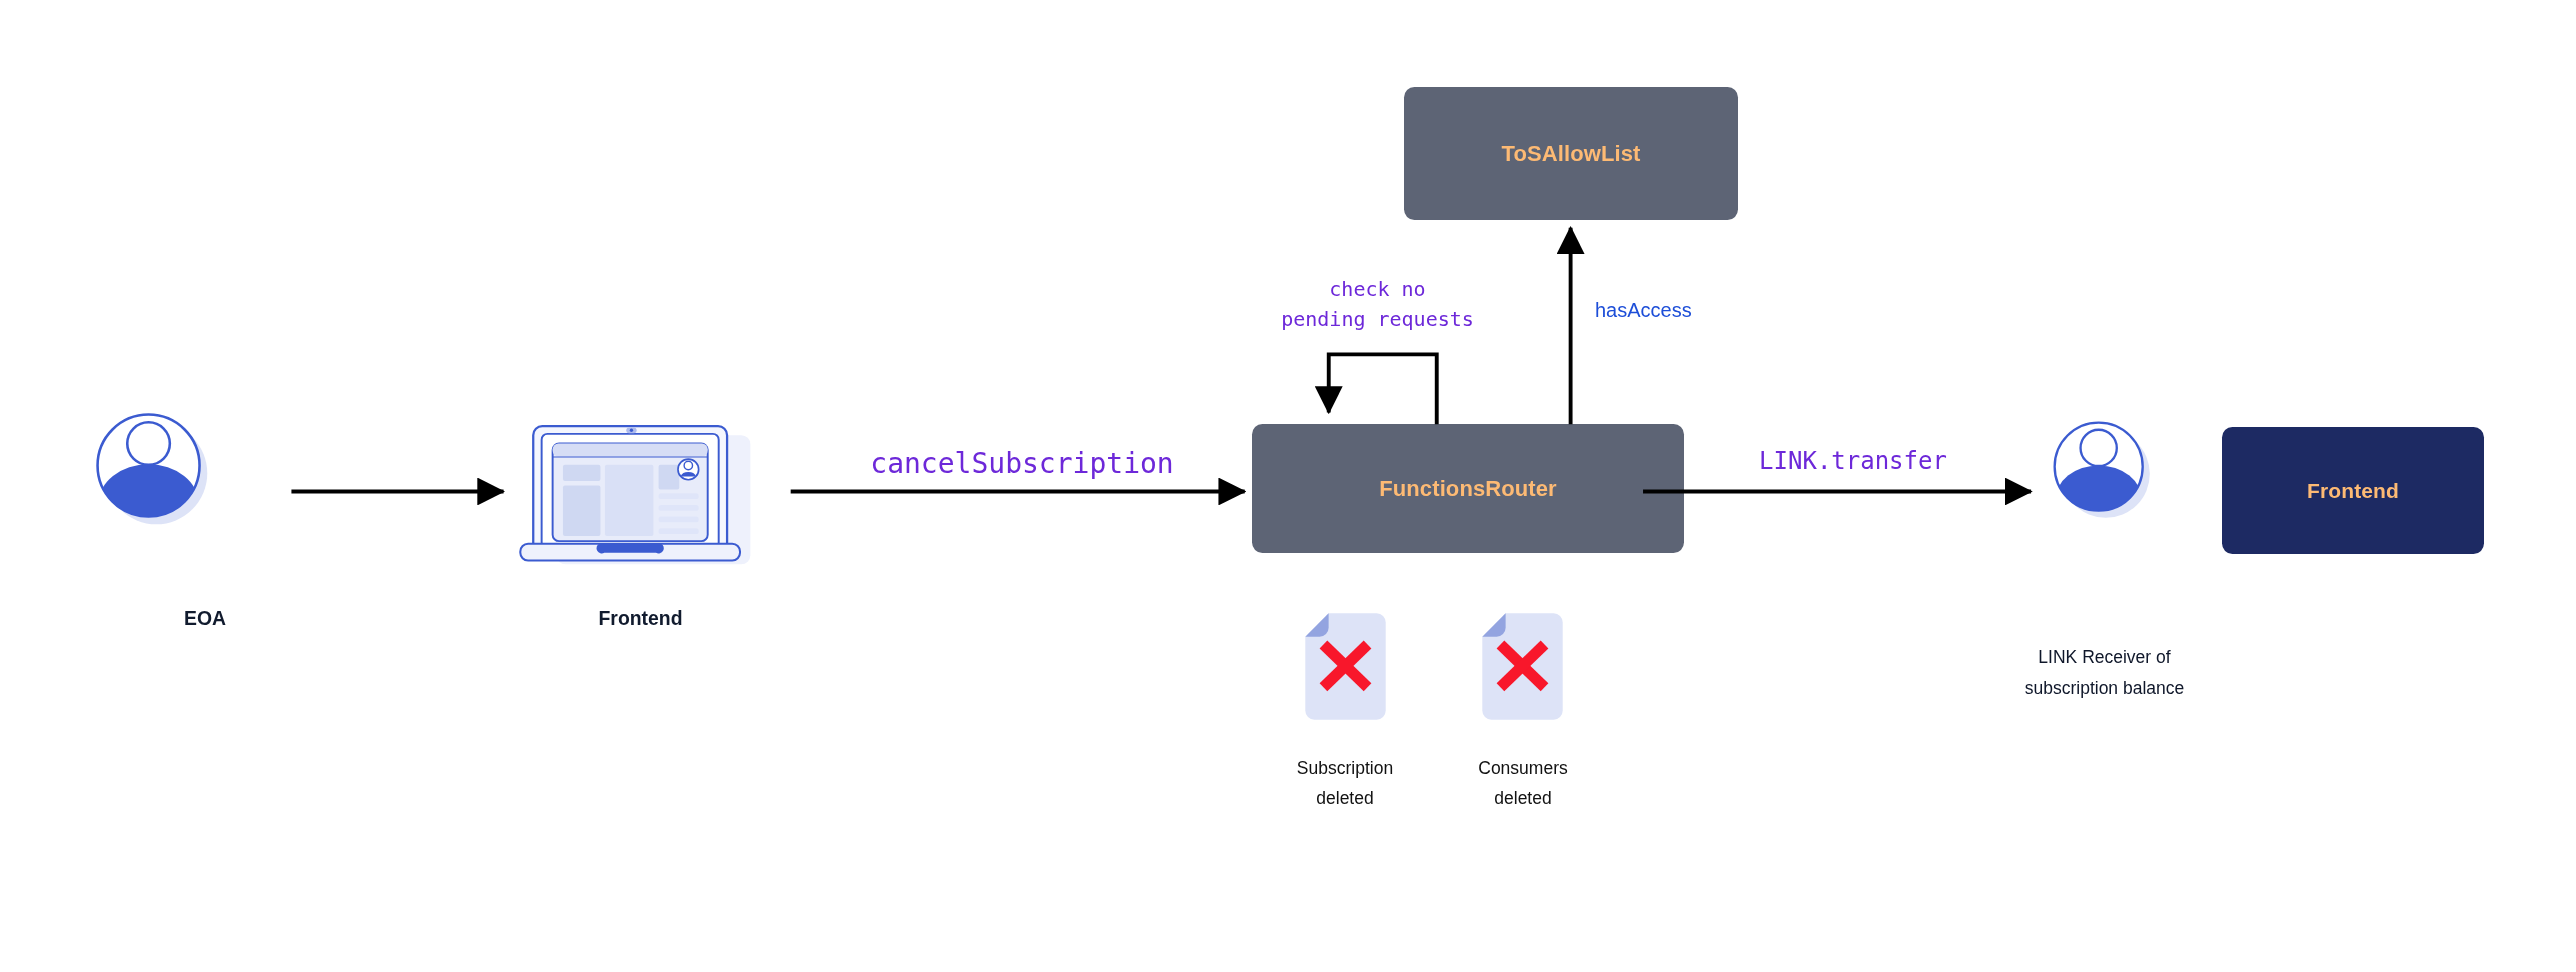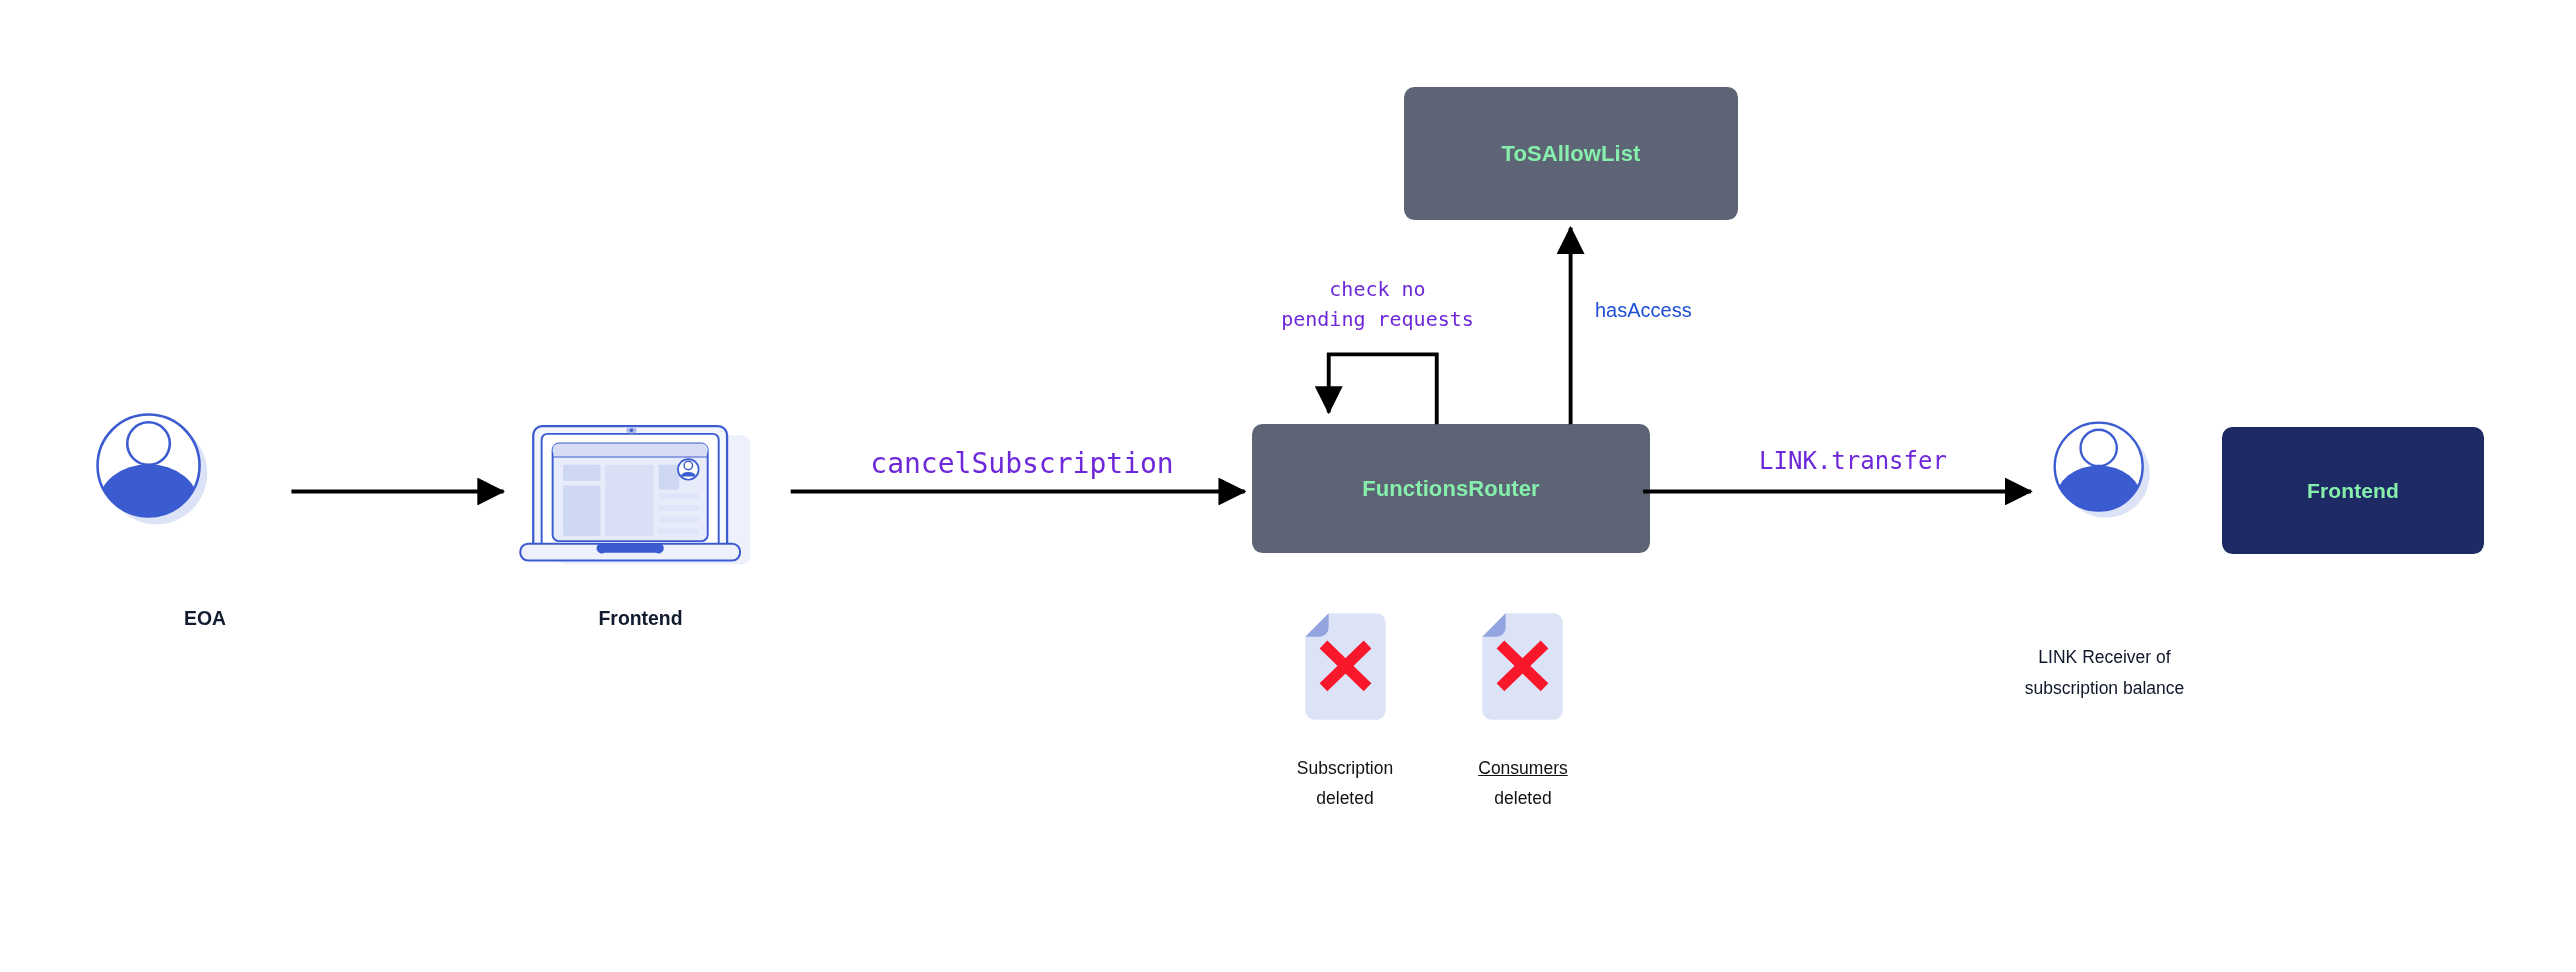--- a/index.html
+++ b/index.html
@@ -19,21 +19,21 @@
   }
   .abs { position: absolute; }
 
   
   .node-box {
     display: flex;
     align-items: center;
     justify-content: center;
     border-radius: 10.4px;
     box-sizing: border-box;
-    color: #86efac;
+    color: #fdba74;
     font-weight: bold;
     letter-spacing: 0.1px;
   }
   .box-slate { background: #5d6475; }
   .box-navy  { background: #1d2a63; }
 
   
   .caption-bold {
     color: #111b2e;
     font-weight: bold;
@@ -129,21 +129,21 @@
       <circle cx="274" cy="95" r="16" fill="#ffffff" stroke="#3b5bd0" stroke-width="2.6"></circle>
       <circle cx="274" cy="89" r="6.5" fill="#ffffff" stroke="#3b5bd0" stroke-width="2.2"></circle>
       <path d="M262 106 a12.5 9.5 0 0 1 24 0 z" fill="#3b5bd0"></path>
 
       <rect x="14" y="210" width="340" height="26" rx="12" fill="#eef1fc" stroke="#3b5bd0" stroke-width="3.2"></rect>
       <path d="M136 210 h96 a8 8 0 0 1 -8 14 h-80 a8 8 0 0 1 -8 -14 z" fill="#3b5bd0"></path>
     </svg>
   </div>
   <div class="abs caption-bold" style="left:511px; top:607px; width:259px; font-size:19.4px;">Frontend</div>
 
-  <div class="abs node-box box-slate" style="left:1252px; top:424px; width:398px; height:129px; font-size:22px;">
+  <div class="abs node-box box-slate" style="left:1252px; top:424px; width:432px; height:129px; font-size:22px;">
     <span>FunctionsRouter</span>
   </div>
 
   <div class="abs node-box box-slate" style="left:1404px; top:87px; width:334px; height:133px; font-size:22px;">
     <span>ToSAllowList</span>
   </div>
 
   <div class="abs" style="left:2043px; top:411px; width:123px; height:123px;">
     <svg width="123" height="123" viewBox="0 0 190 190">
       <defs>
@@ -184,21 +184,21 @@
     <svg width="83" height="109" viewBox="0 0 128 168">
       <path d="M38 2 H112 a14 14 0 0 1 14 14 V152 a14 14 0 0 1 -14 14 H16
                a14 14 0 0 1 -14 -14 V38 Z" fill="#dde3f7"></path>
       <path d="M38 2 V24 a14 14 0 0 1 -14 14 H2 Z" fill="#93a4e0"></path>
       <g stroke="#f8172b" stroke-width="17" stroke-linecap="butt">
         <line x1="30" y1="50" x2="98" y2="116"></line>
         <line x1="98" y1="50" x2="30" y2="116"></line>
       </g>
     </svg>
   </div>
-  <div class="abs doc-caption" style="left:1439px; top:757px; width:168px; font-size:17.5px;text-decoration:underline;">Consumers</div>
+  <div class="abs doc-caption" style="left:1439px; top:757px; width:168px; font-size:17.5px;">Consumers</div>
   <div class="abs doc-caption" style="left:1439px; top:787px; width:168px; font-size:17.5px;">deleted</div>
 
   <svg class="overlay" viewBox="0 0 3982 1503" width="2576" height="972">
     <defs>
       <marker id="arrowR" viewBox="0 0 10 10" refX="9.4" refY="5" markerWidth="7.2" markerHeight="7.2" orient="auto-start-reverse">
         <path d="M 0 0 L 10 5 L 0 10 z" fill="#000000"></path>
       </marker>
     </defs>
 
     <g>

